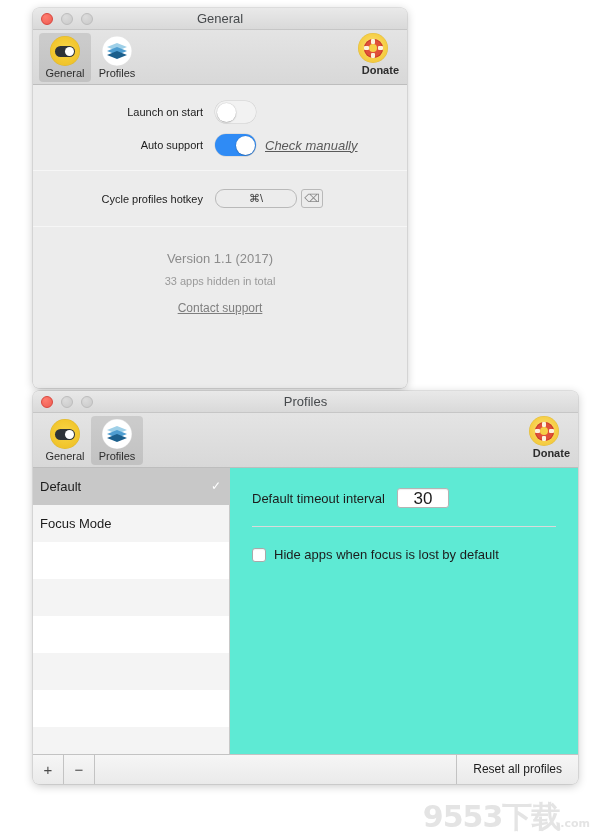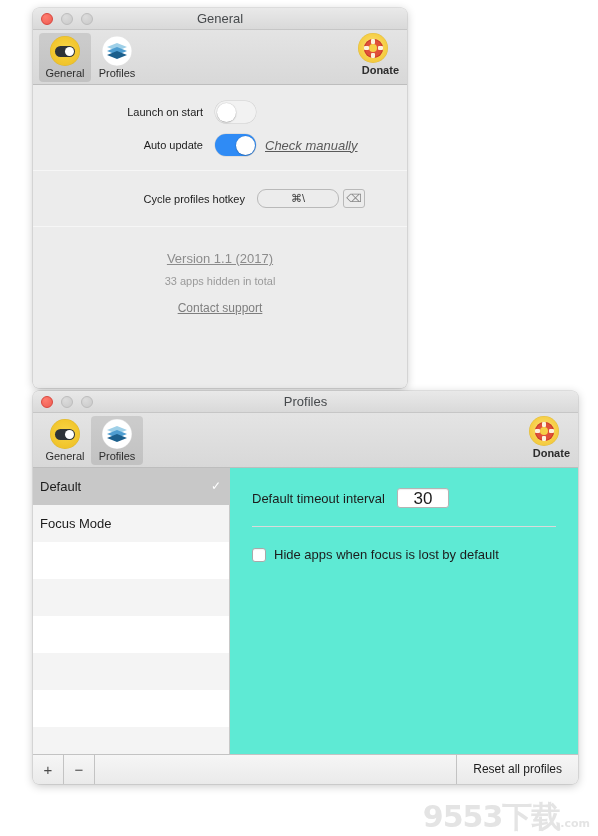--- a/index.html
+++ b/index.html
@@ -222,21 +222,21 @@
     cursor: default;
     font-style: italic;
   }
 
   .sep {
     height: 1px;
     background: #d2d2d2;
     border-bottom: 0.5px solid #f6f6f6;
   }
 
-  .hotkey-section { padding: 18px 0; display: flex; align-items: center; justify-content: center; }
+  .hotkey-section { padding: 18px 0; display: flex; align-items: center; }
   .hotkey-field {
     width: 82px; height: 19px;
     border-radius: 9px;
     background: #ececec;
     border: 1px solid #b9b9b9;
     font-size: 11px;
     color: #3a3a3a;
     text-align: center;
     line-height: 17px;
   }
@@ -253,21 +253,20 @@
   }
 
   .about-section {
     padding: 24px 0 10px;
     text-align: center;
   }
   .about-version {
     font-size: 13px;
     color: #8c8c8c;
     margin-bottom: 9px;
-    text-decoration: underline;
   }
   .about-count {
     font-size: 11px;
     color: #9a9a9a;
     margin-bottom: 11px;
   }
   .about-link {
     font-size: 12px;
     color: #7e7e7e;
     text-decoration: underline;
@@ -450,21 +449,21 @@
     <div class="pref-section">
 
       <div class="pref-row">
         <div class="pref-label">Launch on start</div>
         <div class="switch off">
           <span class="knob"></span>
         </div>
       </div>
 
       <div class="pref-row">
-        <div class="pref-label">Auto update</div>
+        <div class="pref-label">Auto support</div>
         <div class="switch on">
           <span class="knob"></span>
         </div>
         <span class="inline-link">Check manually</span>
       </div>
 
 
     </div>
 
     <div class="sep"></div>

